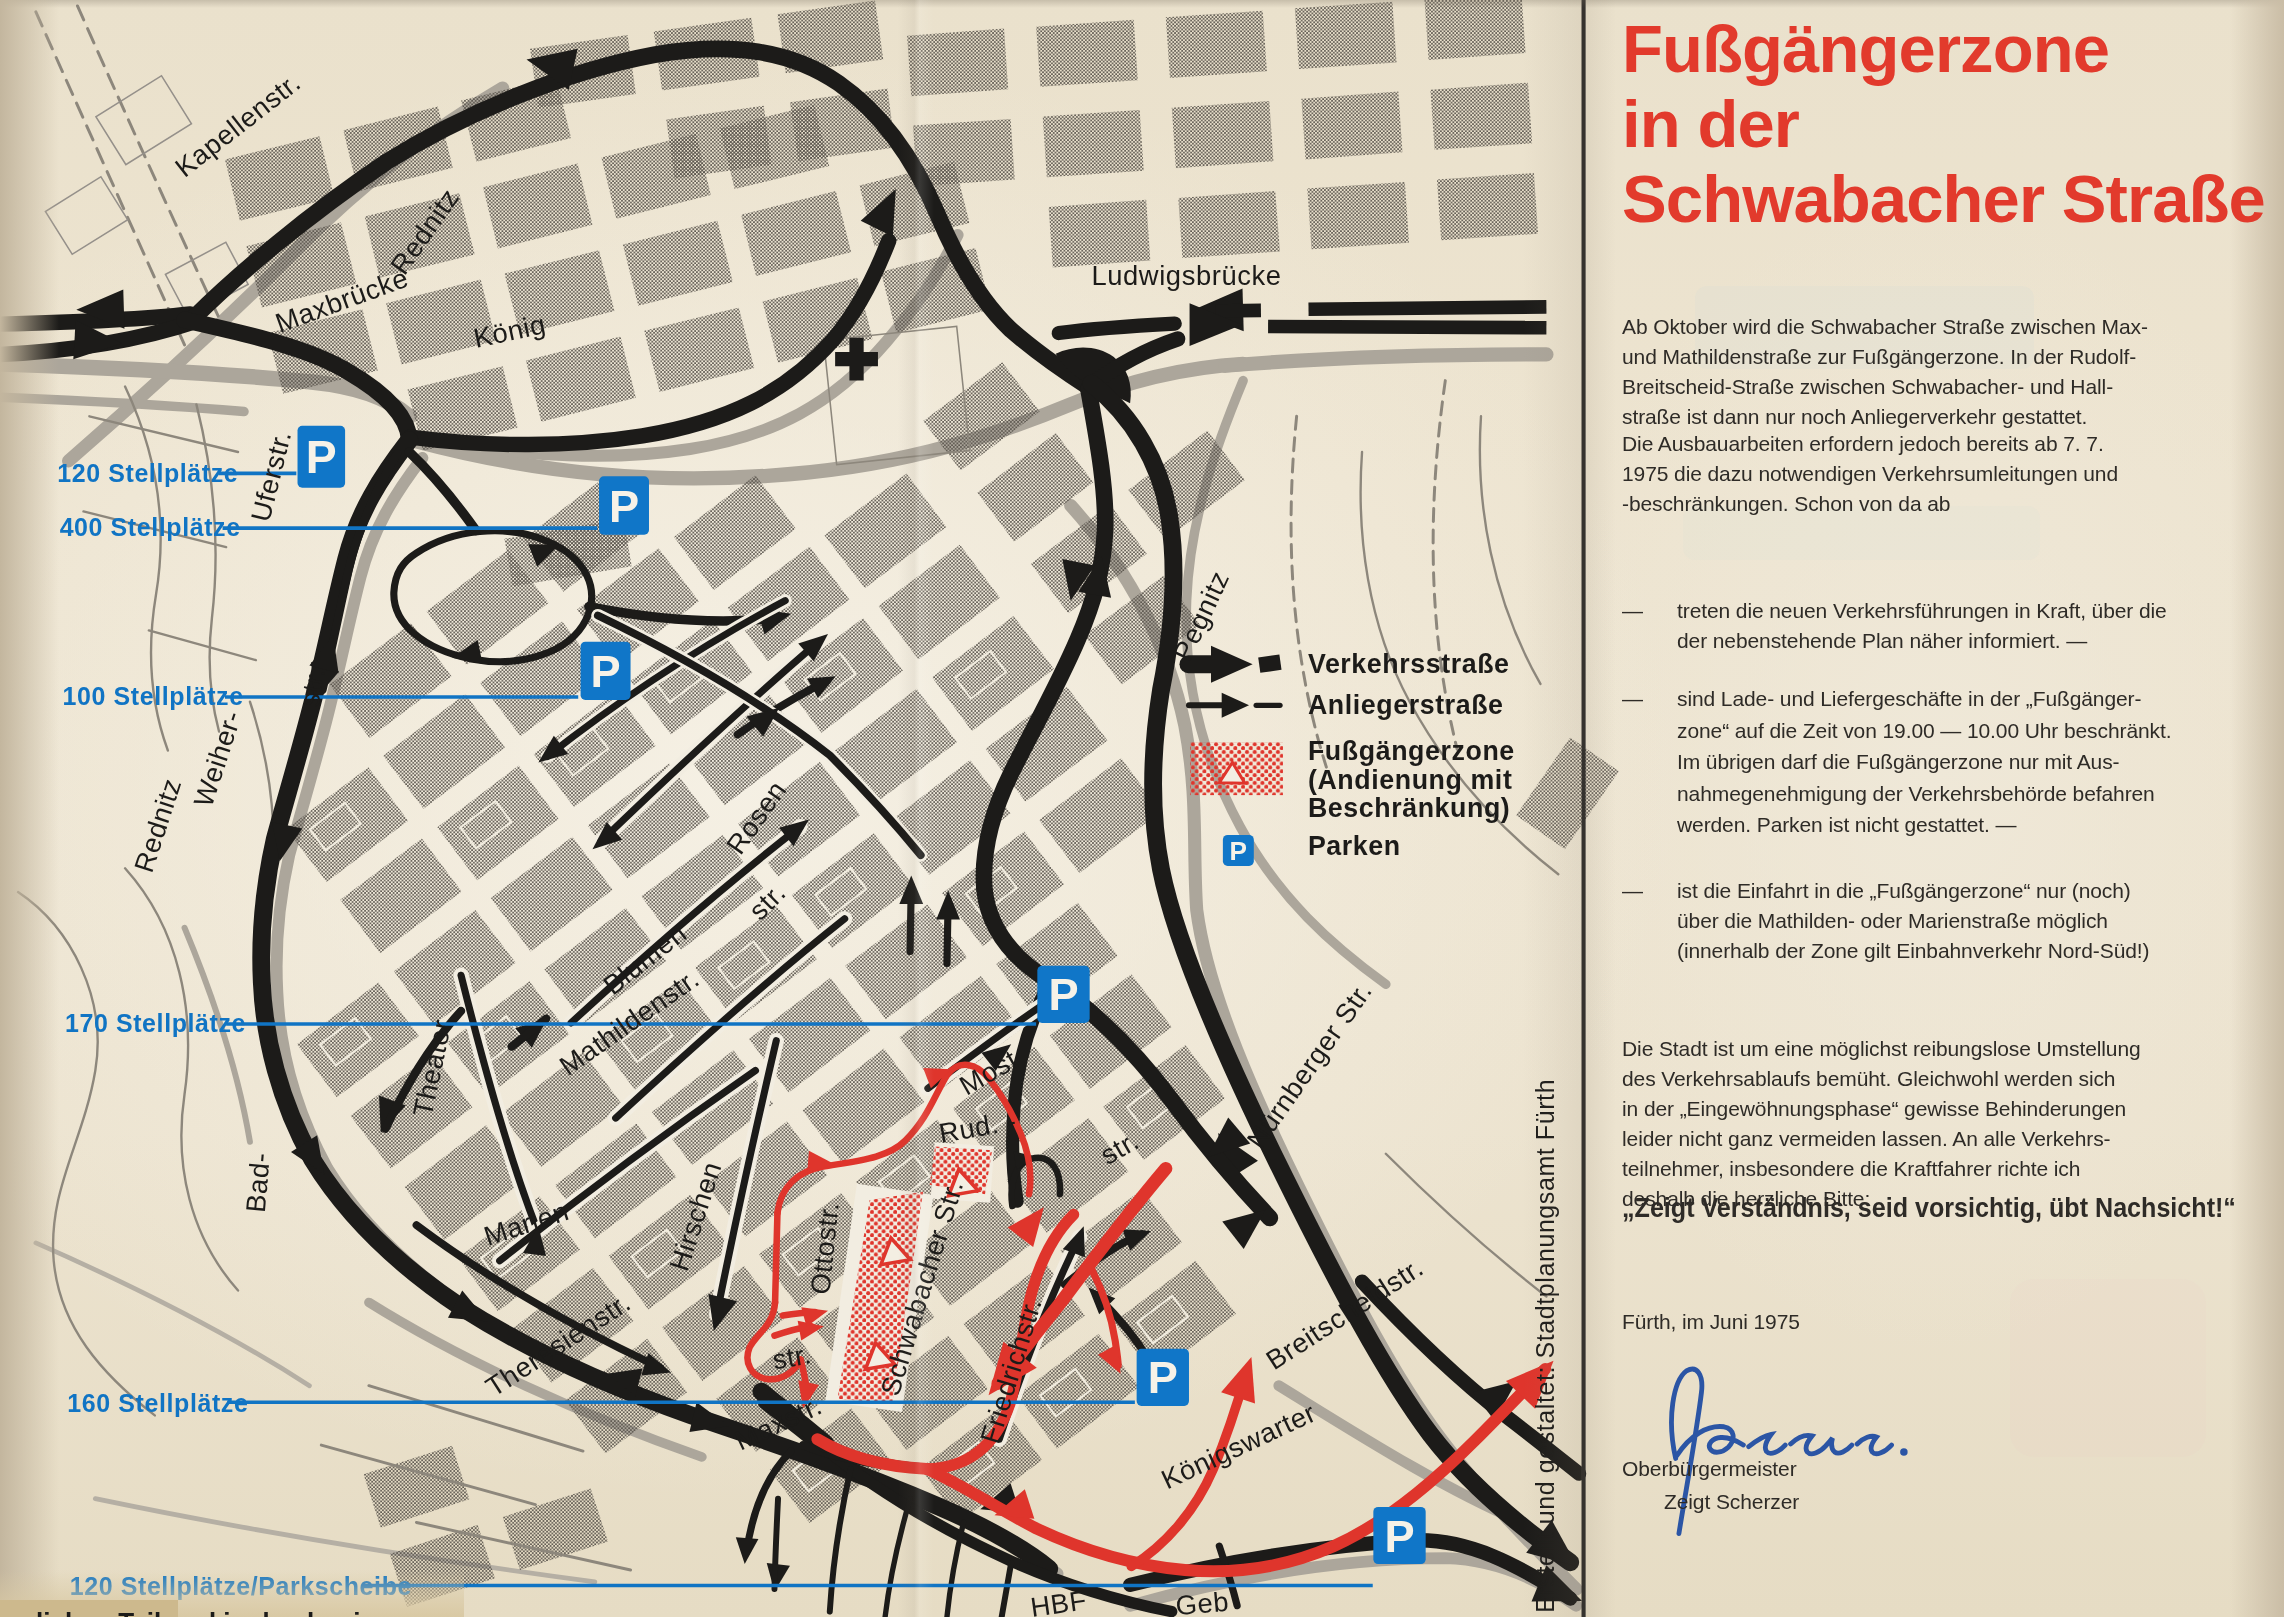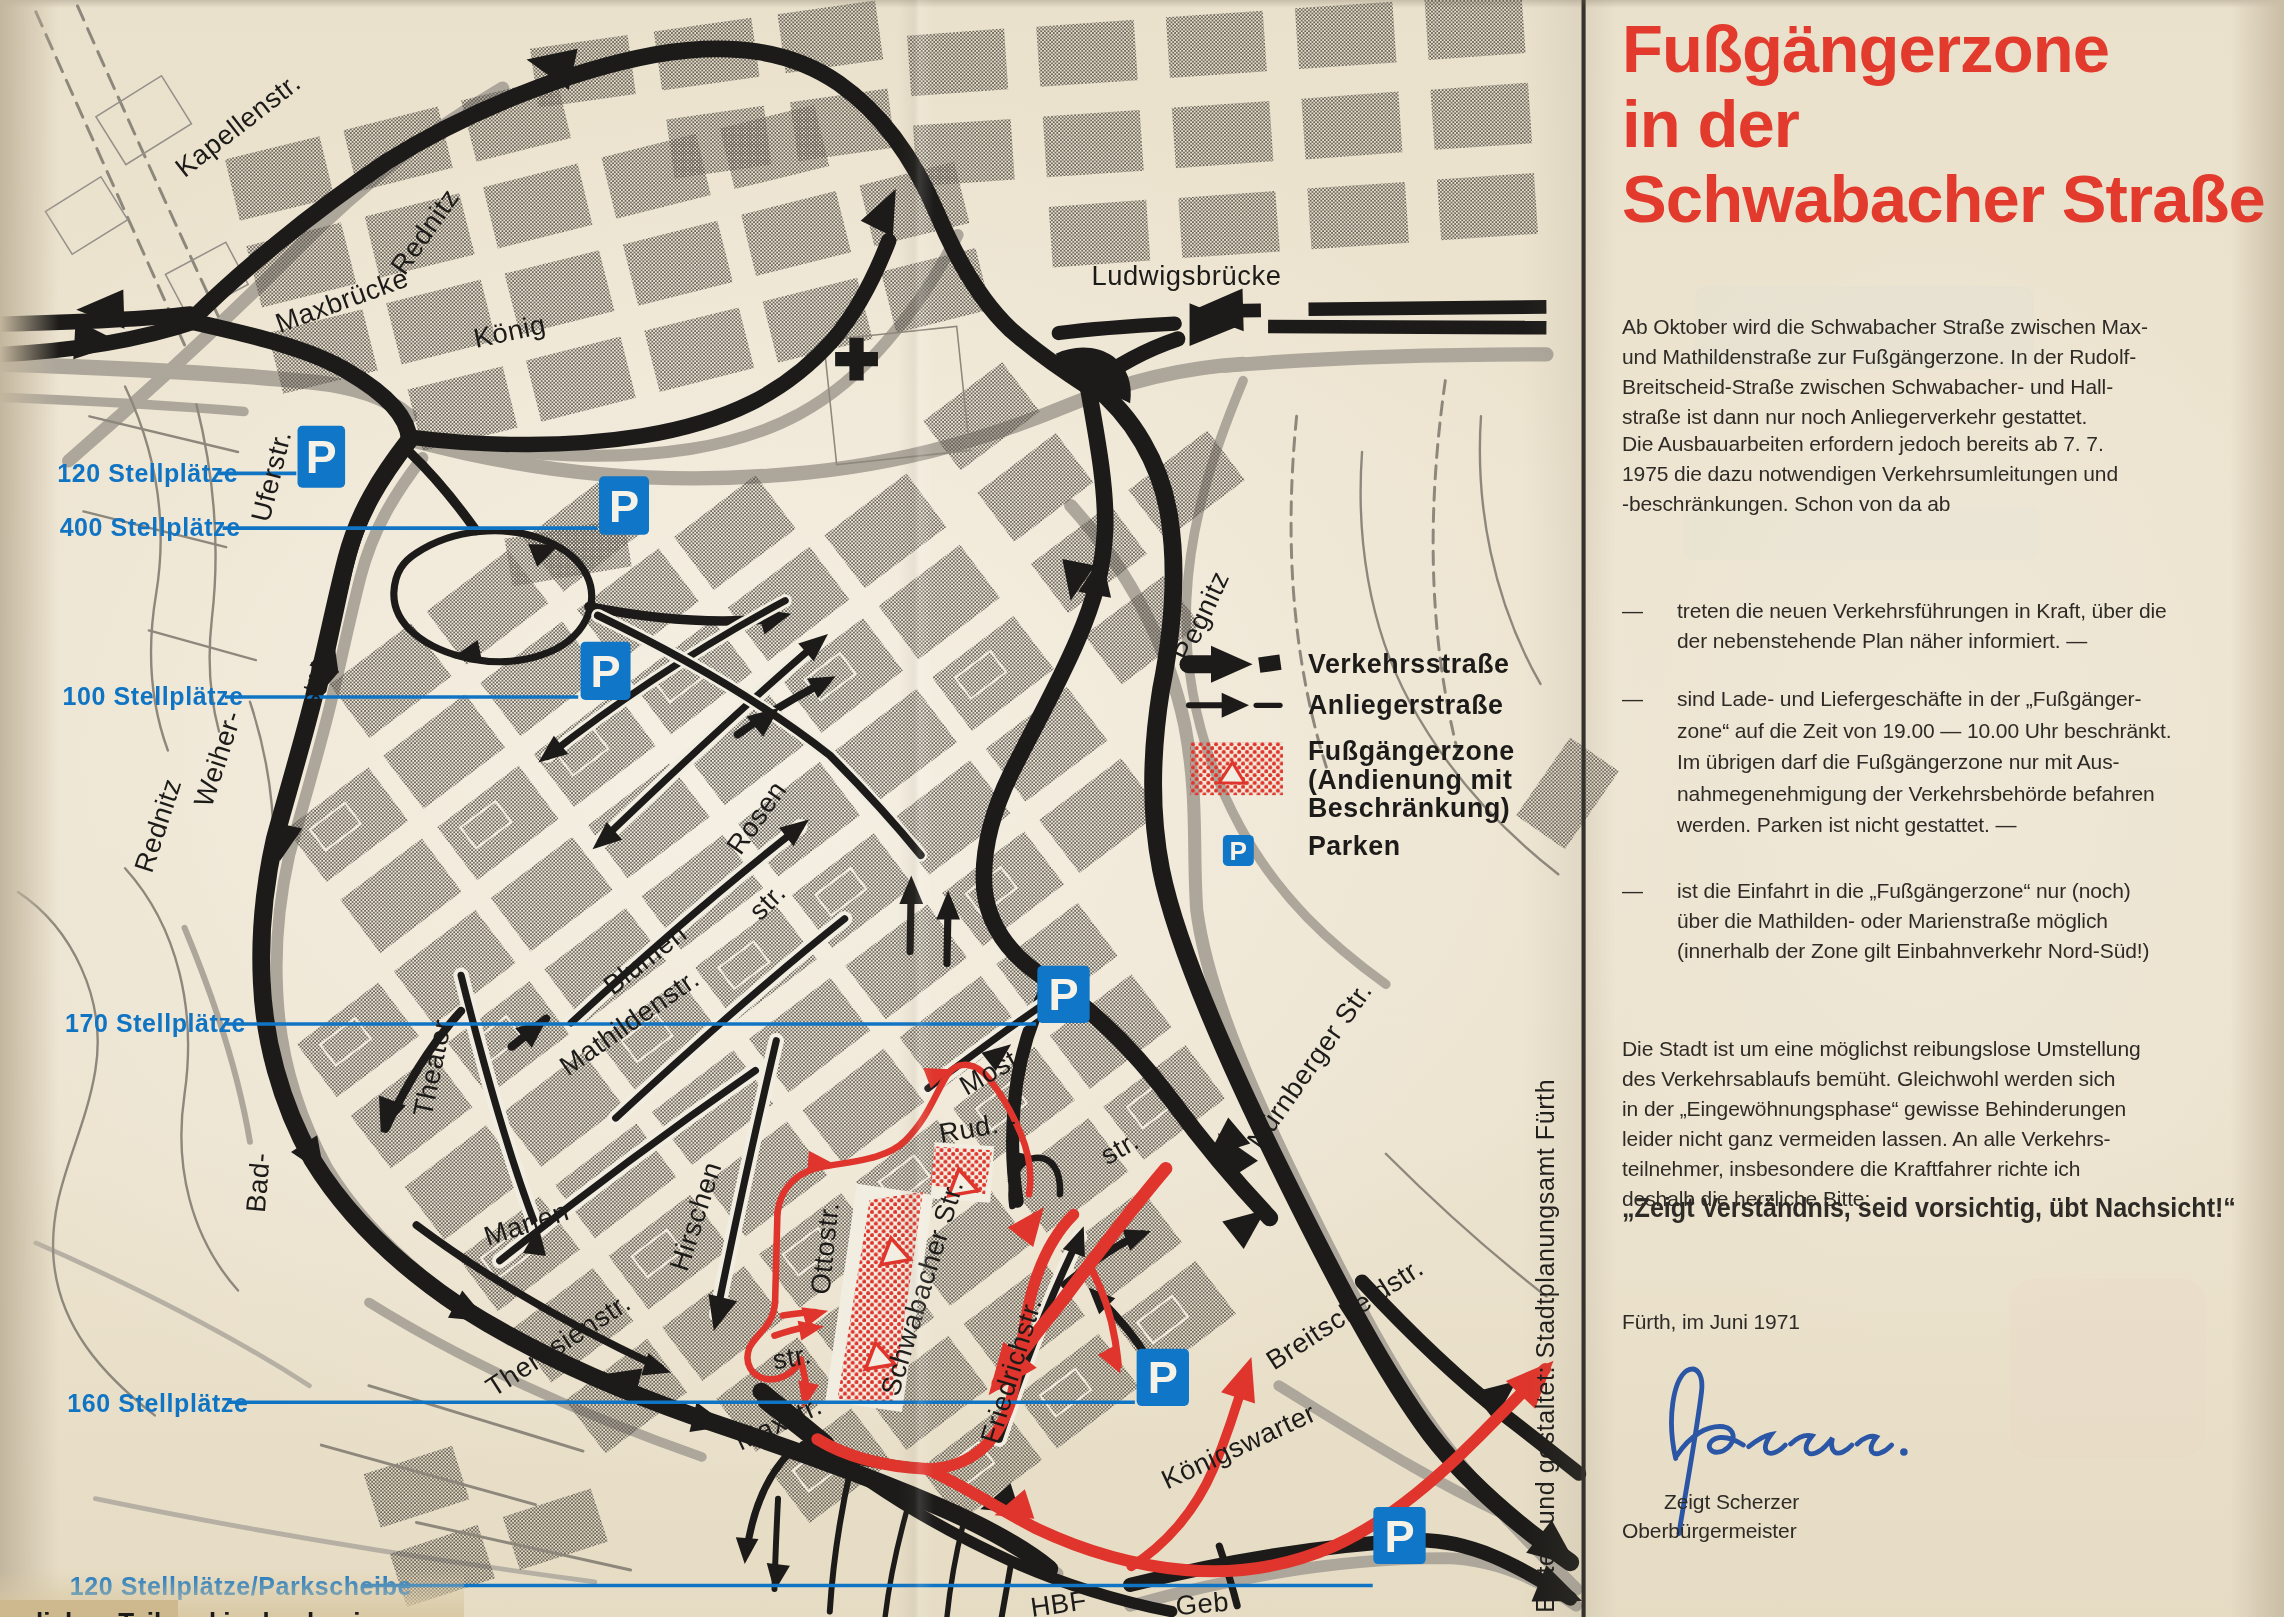--- a/index.html
+++ b/index.html
@@ -585,23 +585,23 @@
 <div class="bp bu" style="top:596px"><span class="da">—</span>treten die neuen Verkehrsführungen in Kraft, über die<br>der nebenstehende Plan näher informiert. —</div>
 
 <div class="bp bu" style="top:683px;line-height:31.5px"><span class="da">—</span>sind Lade- und Liefergeschäfte in der „Fußgänger-<br>zone“ auf die Zeit von 19.00 — 10.00 Uhr beschränkt.<br>Im übrigen darf die Fußgängerzone nur mit Aus-<br>nahmegenehmigung der Verkehrsbehörde befahren<br>werden. Parken ist nicht gestattet. —</div>
 
 <div class="bp bu" style="top:876px"><span class="da">—</span>ist die Einfahrt in die „Fußgängerzone“ nur (noch)<br>über die Mathilden- oder Marienstraße möglich<br>(innerhalb der Zone gilt Einbahnverkehr Nord-Süd!)</div>
 
 <div class="bp" style="top:1034px">Die Stadt ist um eine möglichst reibungslose Umstellung<br>des Verkehrsablaufs bemüht. Gleichwohl werden sich<br>in der „Eingewöhnungsphase“ gewisse Behinderungen<br>leider nicht ganz vermeiden lassen. An alle Verkehrs-<br>teilnehmer, insbesondere die Kraftfahrer richte ich<br>deshalb die herzliche Bitte:</div>
 
 <div class="bp" style="top:1193px;font-weight:bold;font-size:27px;transform:scaleX(.93);transform-origin:left top;letter-spacing:0">„Zeigt Verständnis, seid vorsichtig, übt Nachsicht!“</div>
 
-<div class="bp" style="top:1307px">Fürth, im Juni 1971</div>
+<div class="bp" style="top:1307px">Fürth, im Juni 1975</div>
 
 <svg width="280" height="196" viewBox="0 0 520 365" style="position:absolute;left:1642px;top:1343px">
 <path d="M62,215 C45,140 58,70 82,52 C102,40 114,60 110,92 C102,160 80,280 68,355 M64,210 C88,172 122,152 152,156 C172,160 174,180 160,194 C148,205 132,207 126,197 C121,188 130,177 146,176 C162,175 176,182 188,190 M198,193 C214,180 228,172 240,170 C231,182 226,194 231,202 C238,210 254,203 266,190 M276,188 C290,175 304,170 316,173 C307,184 302,196 307,203 C314,211 330,204 342,191 C347,186 351,181 354,177 C351,189 352,198 358,203 C366,209 380,201 390,190 M400,188 C412,176 426,171 436,175 C428,185 423,196 428,203 C435,211 452,203 464,190" fill="none" stroke="#2b55a5" stroke-width="9" stroke-linecap="round"></path>
 <circle cx="487" cy="203" r="7" fill="#2b55a5"></circle>
 </svg>
 
 <div class="bp" style="top:1487px;left:1664px">Zeigt Scherzer</div>
 
-<div class="bp" style="top:1516px">Oberbürgermeister</div>
+<div class="bp" style="top:1454px">Oberbürgermeister</div>
 
 
 </body></html>

